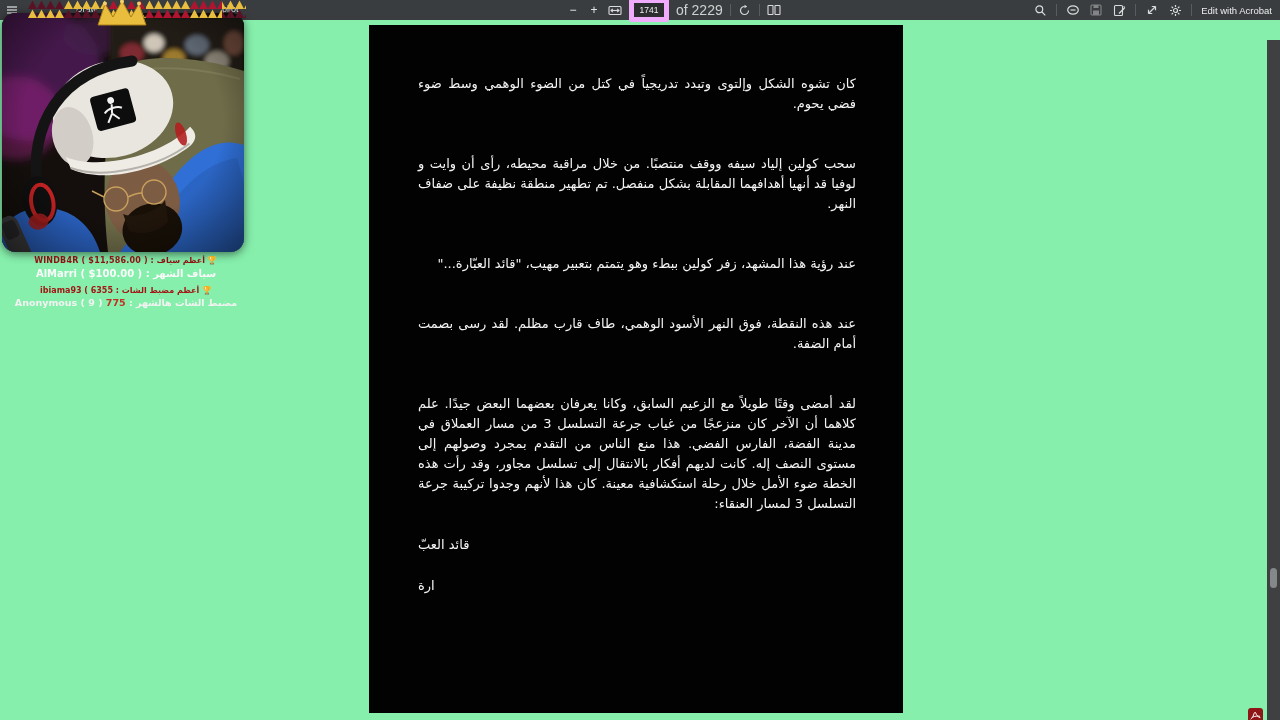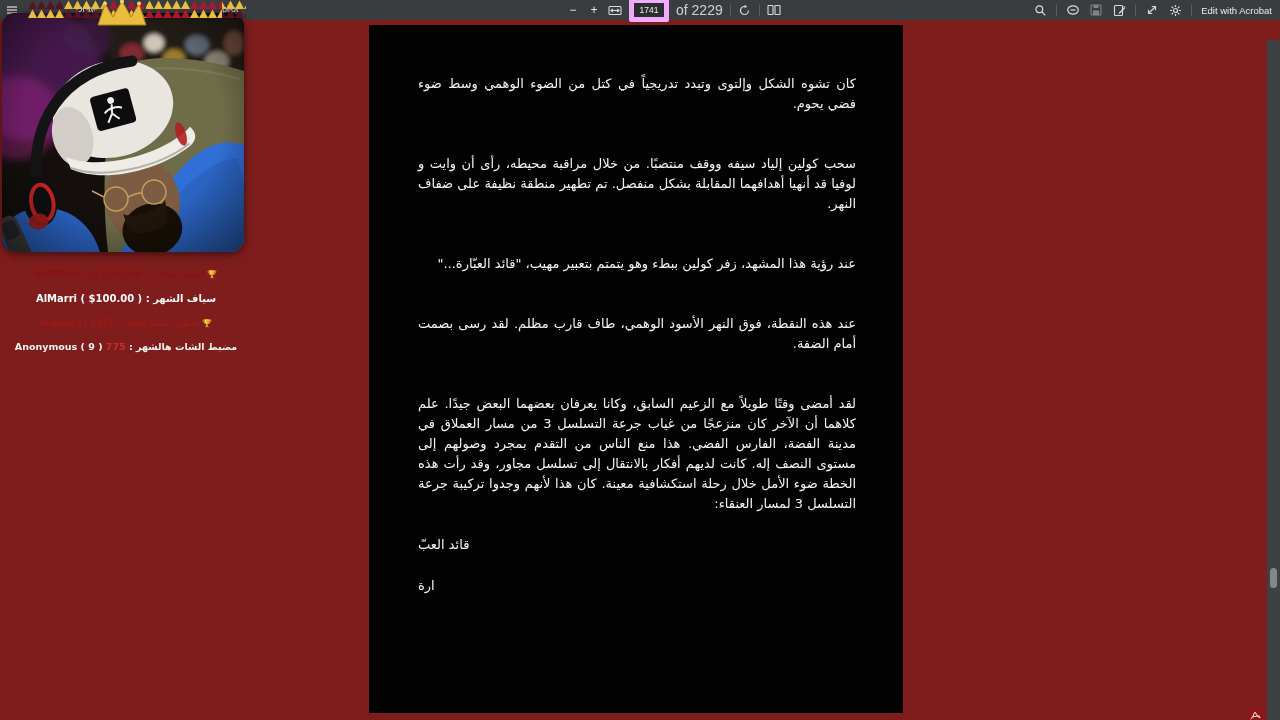--- a/index.html
+++ b/index.html
@@ -18,21 +18,21 @@
   .zoom-txt{font-size:12px;color:#e2e3e4;padding:0 2px;}
   .page-input{width:26px;height:12px;background:#2c2e30;border:5px solid #f0abfc;border-radius:2px;
               color:#f0f0f0;font-size:8.5px;text-align:center;line-height:12px;}
   .of-label{color:#cfd0d1;font-size:14px;}
   .edit-label{color:#eceded;font-size:9.5px;padding-right:4px;}
   .draw-label{position:absolute;left:76px;top:4px;z-index:9;color:#e6e7e8;font-size:9px;text-shadow:0 0 2px #000;}
   .copilot-label{position:absolute;left:222px;top:4px;z-index:9;color:#e6e7e8;font-size:9px;text-shadow:0 0 2px #000;}
   .dim{opacity:.45;}
 
   
-  .viewer{position:absolute;left:0;top:20px;width:1280px;height:700px;background:#7f1d1d;text-decoration:underline;}
+  .viewer{position:absolute;left:0;top:20px;width:1280px;height:700px;background:#86efac;text-decoration:underline;}
   .page{position:absolute;left:369px;top:5px;width:534px;height:688px;background:#020202;
         box-sizing:border-box;padding:49px 47px 0 49px;}
   .page p{margin:0;color:#f4f4f4;font-family:"DejaVu Sans","Liberation Sans",sans-serif;
           font-size:13px;line-height:20px;text-align:justify;direction:rtl;}
   .page p.gap-lg{margin-bottom:40px;}
   .page p.gap-sm{margin-bottom:21px;}
   .page p.last-right{text-align:left;}
 
   
   .scrollbar{position:absolute;right:0;top:20px;width:13px;height:700px;background:#3e4042;z-index:3;}
@@ -44,21 +44,21 @@
 
   
   .webcam{position:absolute;left:2px;top:13px;width:242px;height:239px;border-radius:14px;overflow:hidden;
           z-index:5;box-shadow:0 2px 10px rgba(0,0,0,.55);background:#120d0b;}
   .banner{position:absolute;left:28px;top:0;width:218px;height:18px;z-index:6;}
   .crown{position:absolute;left:96px;top:0;width:52px;height:26px;z-index:7;}
 
   
   .leaderboard{position:absolute;left:0;top:256px;width:252px;z-index:6;text-align:center;
                font-family:"DejaVu Sans","Liberation Sans",sans-serif;font-weight:bold;}
-  .lb-line{direction:rtl;line-height:1.15;margin-top:14px;}
+  .lb-line{direction:rtl;line-height:1.15;}
   .lb-1{color:#8e1111;font-size:8px;margin-bottom:3px;letter-spacing:.2px;}
   .lb-2{color:#fafafa;font-size:10px;margin-bottom:6px;}
   .lb-3{color:#a31616;font-size:8px;margin-bottom:3px;}
   .lb-4{color:#f2f2f2;font-size:9.5px;}
   .lb-4 .prefix{color:#c23026;}
 </style>
 </head>
 <body>
 
 <div id="app">

